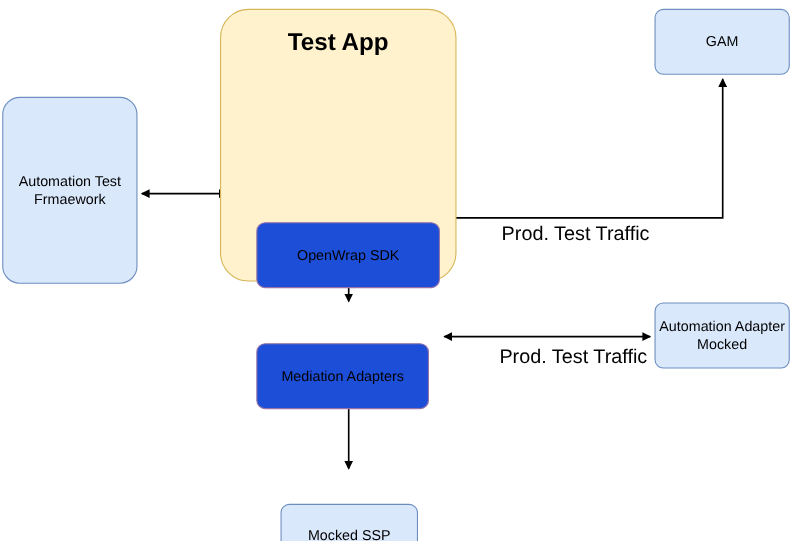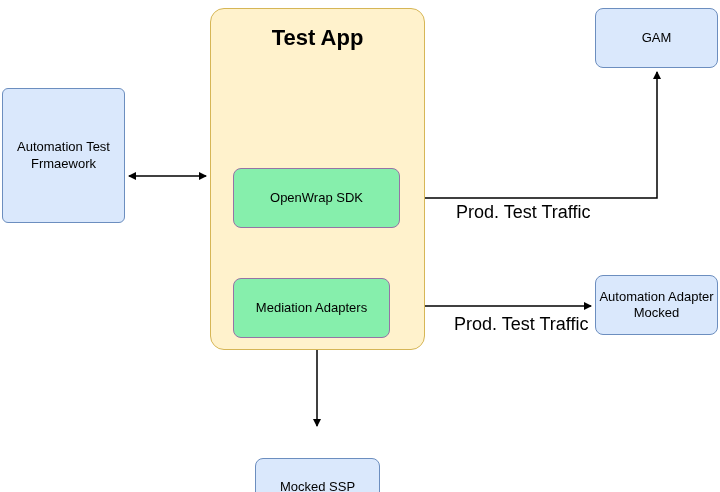--- a/index.html
+++ b/index.html
@@ -34,51 +34,52 @@
     font-size: 13px;
     color: #000000;
     line-height: 1.25;
   }
   .blue-node {
     background: #DAE8FC;
     border: 1px solid #6C8EBF;
     border-radius: 8px;
   }
   .purple-node {
-    background: #86efac;
+    background: #1d4ed8;
     border: 1px solid #9673A6;
     border-radius: 8px;
+    margin-top: 34px;
   }
   #test-app-container {
     position: absolute;
-    left: 210px;
+    left: 200px;
     top: 8px;
     width: 215px;
-    height: 342px;
+    height: 248px;
     box-sizing: border-box;
     background: #FFF2CC;
     border: 1px solid #D6B656;
-    border-radius: 14px;
+    border-radius: 26px;
   }
   #test-app-title {
     position: absolute;
     left: 0;
     top: 16px;
     width: 100%;
     text-align: center;
     font-size: 22px;
     font-weight: bold;
     color: #000000;
   }
   #node-automation {
     left: 2px;
     top: 88px;
     width: 123px;
-    height: 135px;
-    border-radius: 6px;
+    height: 170px;
+    border-radius: 16px;
   }
   #node-openwrap {
     left: 233px;
     top: 168px;
     width: 167px;
     height: 60px;
   }
   #node-mediation-adapters {
     left: 233px;
     top: 278px;

